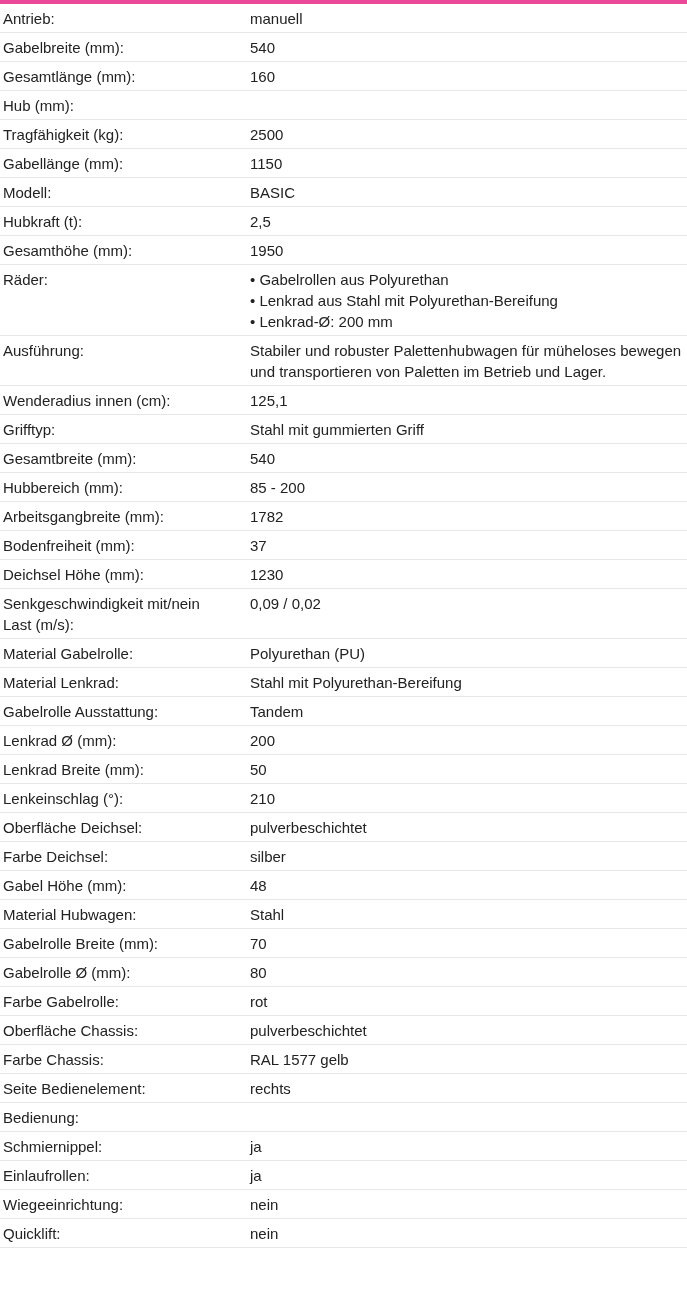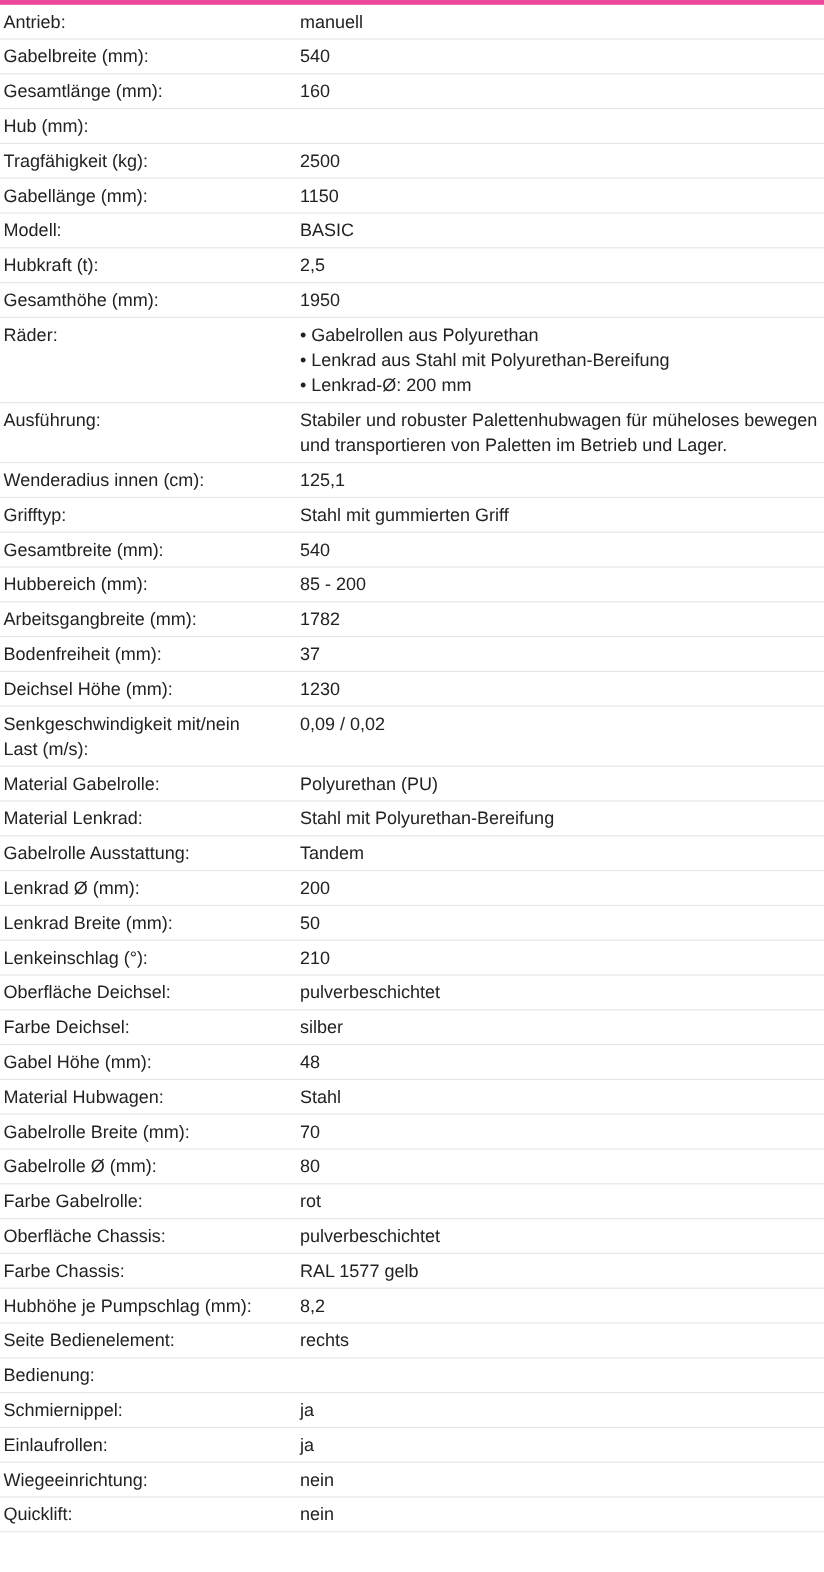--- a/index.html
+++ b/index.html
@@ -209,24 +209,20 @@
   <div class="spec-row">
     <div class="spec-label">Oberfläche Chassis:</div>
     <div class="spec-value">pulverbeschichtet</div>
   </div>
 
   <div class="spec-row">
     <div class="spec-label">Farbe Chassis:</div>
     <div class="spec-value">RAL 1577 gelb</div>
   </div>
 
-  <div class="spec-row">
-    <div class="spec-label">Hubhöhe je Pumpschlag (mm):</div>
-    <div class="spec-value">8,2</div>
-  </div>
 
   <div class="spec-row">
     <div class="spec-label">Seite Bedienelement:</div>
     <div class="spec-value">rechts</div>
   </div>
 
   <div class="spec-row">
     <div class="spec-label">Bedienung:</div>
   </div>
 

